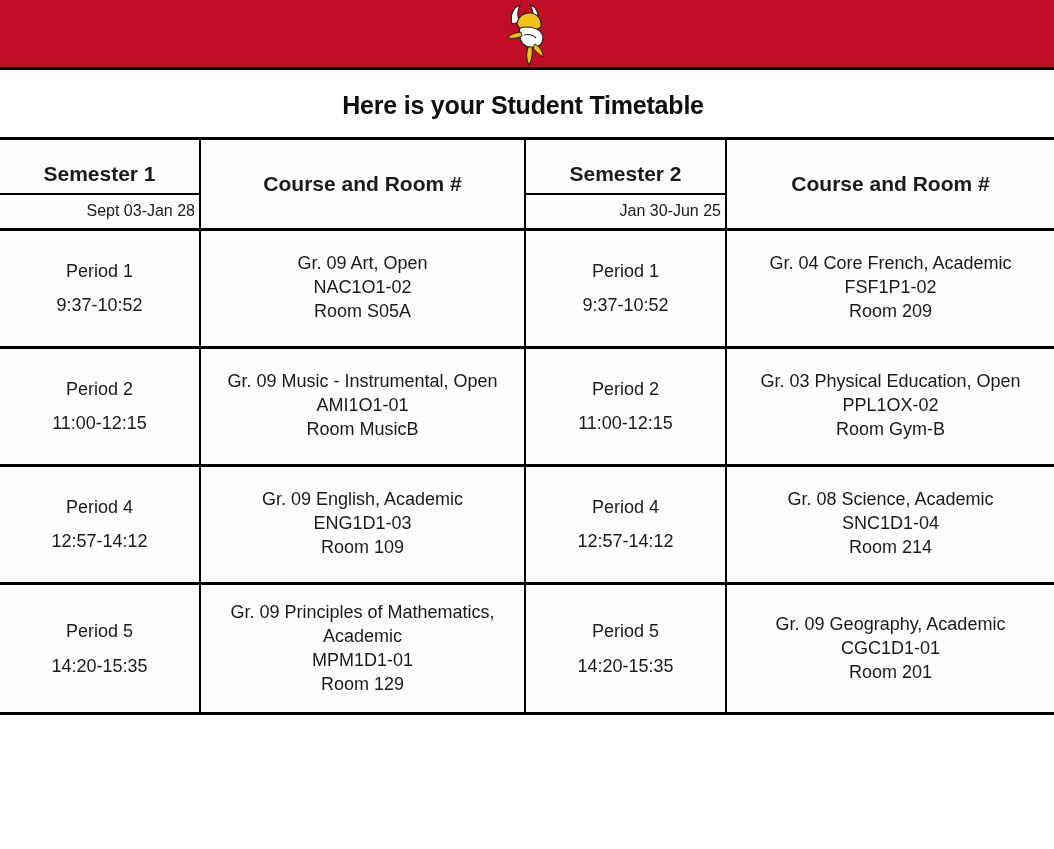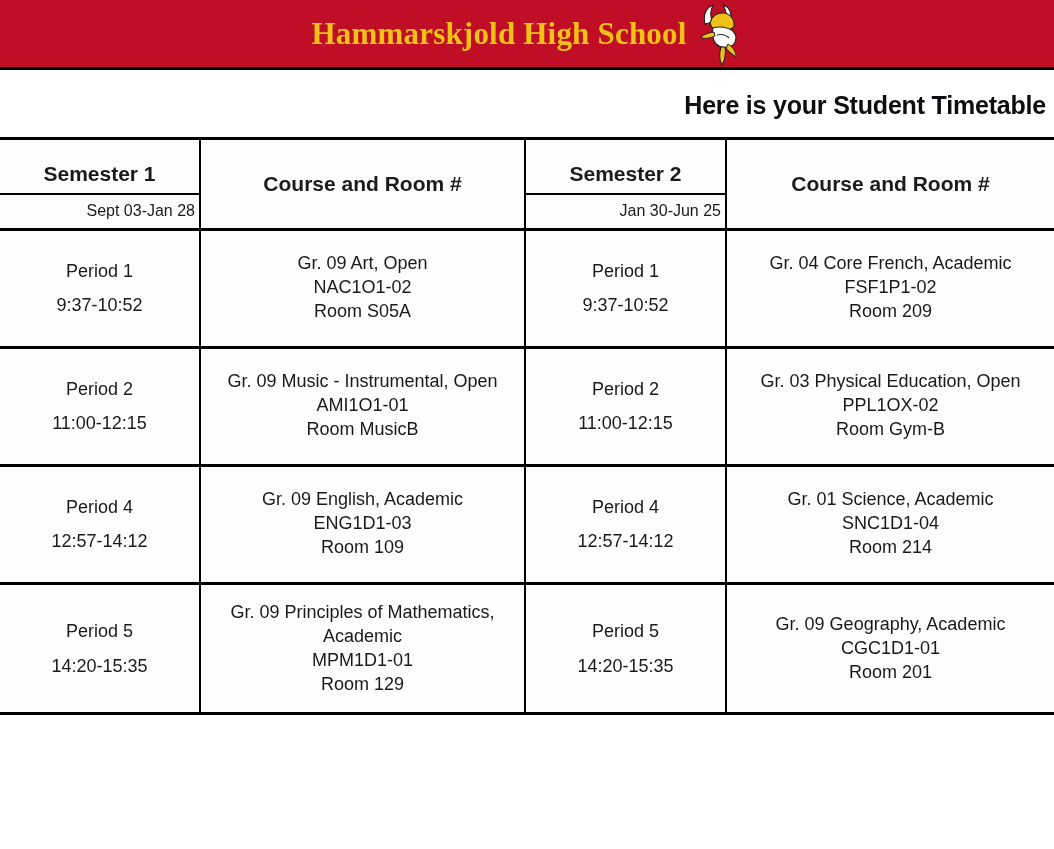--- a/index.html
+++ b/index.html
@@ -43,21 +43,21 @@
     width: 54px;
     height: 62px;
     display: block;
     flex: 0 0 auto;
     margin-bottom: -2px;
   }
 
   
   #page-title {
     width: 100%;
-    text-align: right;
+    text-align: center;
     font-size: 25px;
     font-weight: bold;
     color: #0d0d12;
     padding: 21px 8px 17px 0;
     letter-spacing: -0.2px;
   }
 
   
   #timetable {
     width: 100%;
@@ -122,21 +122,20 @@
     line-height: 1.33;
     padding: 4px 8px;
   }
   .course-cell .line { display: block; }
 </style>
 </head>
 <body>
 
 <div id="school-banner">
   <div id="school-banner-inner">
-    <div id="school-name">Hammarskjold High School</div>
     <svg id="mascot-logo" viewBox="0 0 54 62" aria-hidden="true">
 
       <path d="M8 20 C6 11 9 4 16 1 C13 7 13 13 16 18 Z" fill="#ffffff" stroke="#231f20" stroke-width="1.1"></path>
       <path d="M34 17 C35 8 32 3 26 1 C29 6 30 12 28 17 Z" fill="#ffffff" stroke="#231f20" stroke-width="1.1"></path>
 
       <path d="M13 20 C14 12 21 8 27 9 C34 10 38 16 37 23 L32 26 L16 25 Z" fill="#F0C116" stroke="#231f20" stroke-width="1.2"></path>
 
       <path d="M16 24 C22 22 31 23 36 27 C40 31 40 37 36 41 C31 45 23 44 19 40 C16 36 14 29 16 24 Z" fill="#ffffff" stroke="#231f20" stroke-width="1.2"></path>
       <path d="M20 31 C24 30 29 31 32 34" fill="none" stroke="#231f20" stroke-width="1.2"></path>
 
@@ -219,21 +218,21 @@
         <td class="course-cell">
           <span class="line">Gr. 09 English, Academic</span>
           <span class="line">ENG1D1-03</span>
           <span class="line">Room 109</span>
         </td>
         <td class="period-cell">
           <div>Period 4</div>
           <div>12:57-14:12</div>
         </td>
         <td class="course-cell">
-          <span class="line">Gr. 01 Science, Academic</span>
+          <span class="line">Gr. 08 Science, Academic</span>
           <span class="line">SNC1D1-04</span>
           <span class="line">Room 214</span>
         </td>
       </tr>
       <tr class="row-body row-last">
         <td class="period-cell">
           <div>Period 5</div>
           <div>14:20-15:35</div>
         </td>
         <td class="course-cell">

